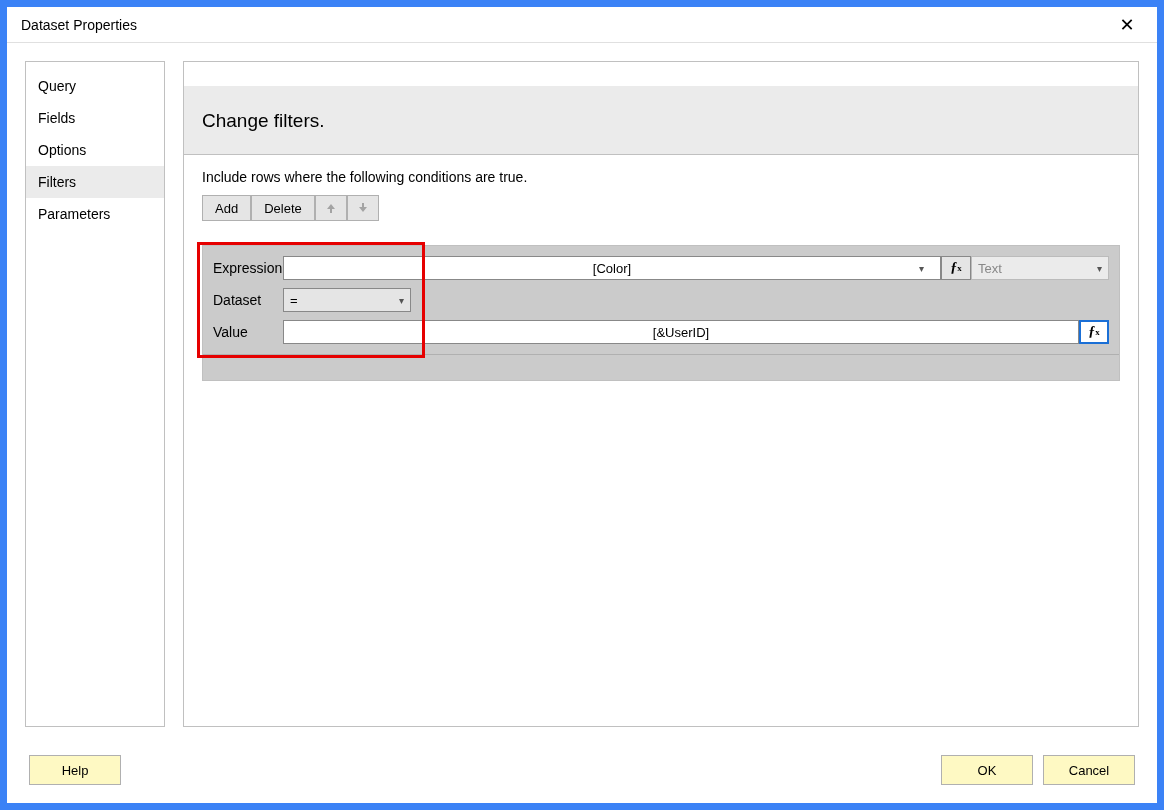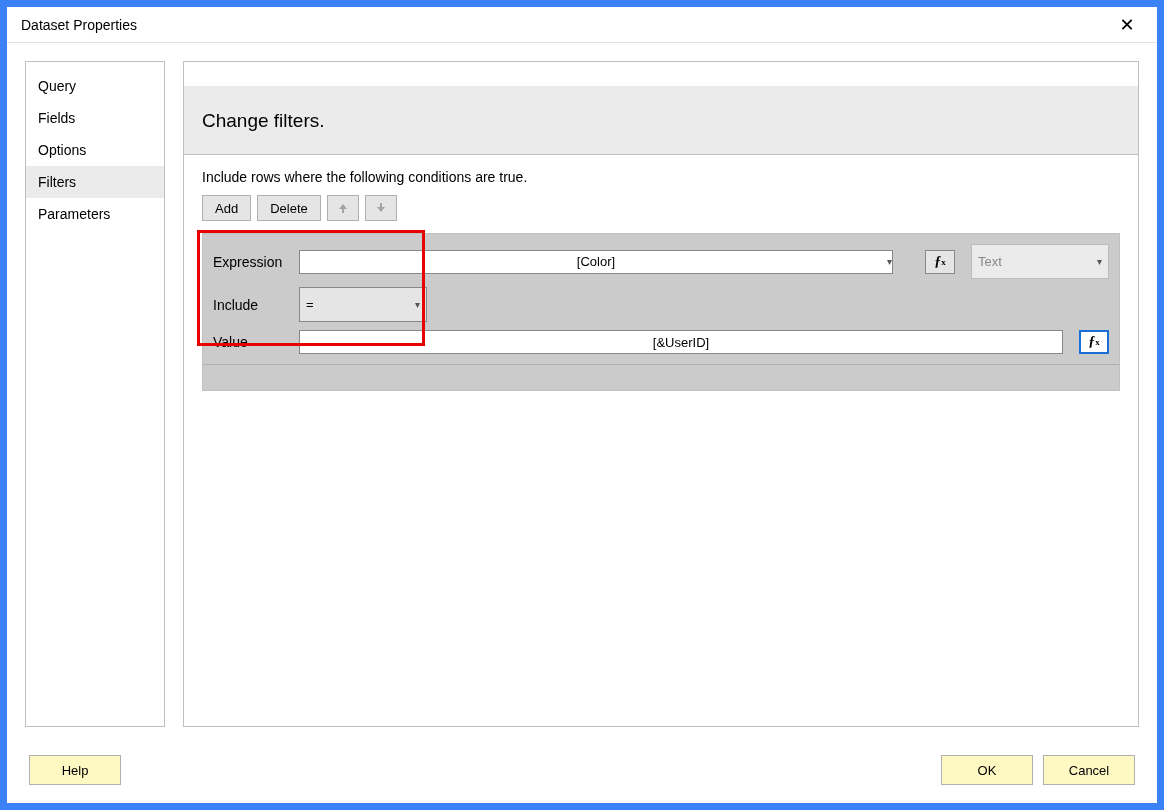--- a/index.html
+++ b/index.html
@@ -70,22 +70,21 @@
     flex: 1;
     display: flex;
     flex-direction: column;
   }
   .instruction {
     font-size: 14px;
     margin-bottom: 10px;
   }
   .toolbar {
     display: flex;
-    gap: 6px;
-    margin-bottom: 12px;
+    margin-bottom: 24px;
   }
   .btn {
     background: #e5e5e5;
     border: 1px solid #b0b0b0;
     padding: 4px 12px;
     font-size: 13px;
     cursor: pointer;
     display: flex;
     align-items: center;
     justify-content: center;
@@ -108,40 +107,40 @@
   }
   .highlight-box {
     position: absolute;
     border: 3px solid #e60000;
     pointer-events: none;
   }
   .row {
     display: flex;
     align-items: center;
     margin-bottom: 8px;
-    gap: 16px;
+    gap: 0;
   }
   .row:last-child { margin-bottom: 0; }
   .row label {
     width: 70px;
     font-size: 14px;
   }
   .text-input {
     background: #fff;
     border: 1px solid #888;
     height: 24px;
     padding: 0 6px;
     font-size: 13px;
     font-family: inherit;
     text-align: center;
   }
   .combo {
     background: #fff;
     border: 1px solid #888;
-    height: 35px;
+    height: 24px;
     font-size: 13px;
     display: flex;
     align-items: center;
     justify-content: space-between;
     padding: 0 6px;
   }
   .combo.shaded {
     background: #e5e5e5;
   }
   .combo.disabled {
@@ -241,21 +240,21 @@
                 <span class="chev" style="margin-left:-22px;">▾</span>
               </div>
               <div class="fx-btn">ƒ<sub style="font-style:normal;font-size:9px;">x</sub></div>
               <div class="combo disabled" style="width:138px;">
                 <span>Text</span>
                 <span class="chev">▾</span>
               </div>
             </div>
 
             <div class="row">
-              <label>Include</label>
+              <label>Dataset</label>
               <div class="combo shaded" style="width:128px;">
                 <span>=</span>
                 <span class="chev">▾</span>
               </div>
             </div>
 
             <div class="row">
               <label>Value</label>
               <input class="text-input" style="flex: 1 1 0%;" value="[&amp;UserID]">
               <div class="fx-btn active">ƒ<sub style="font-style:normal;font-size:9px;">x</sub></div>

